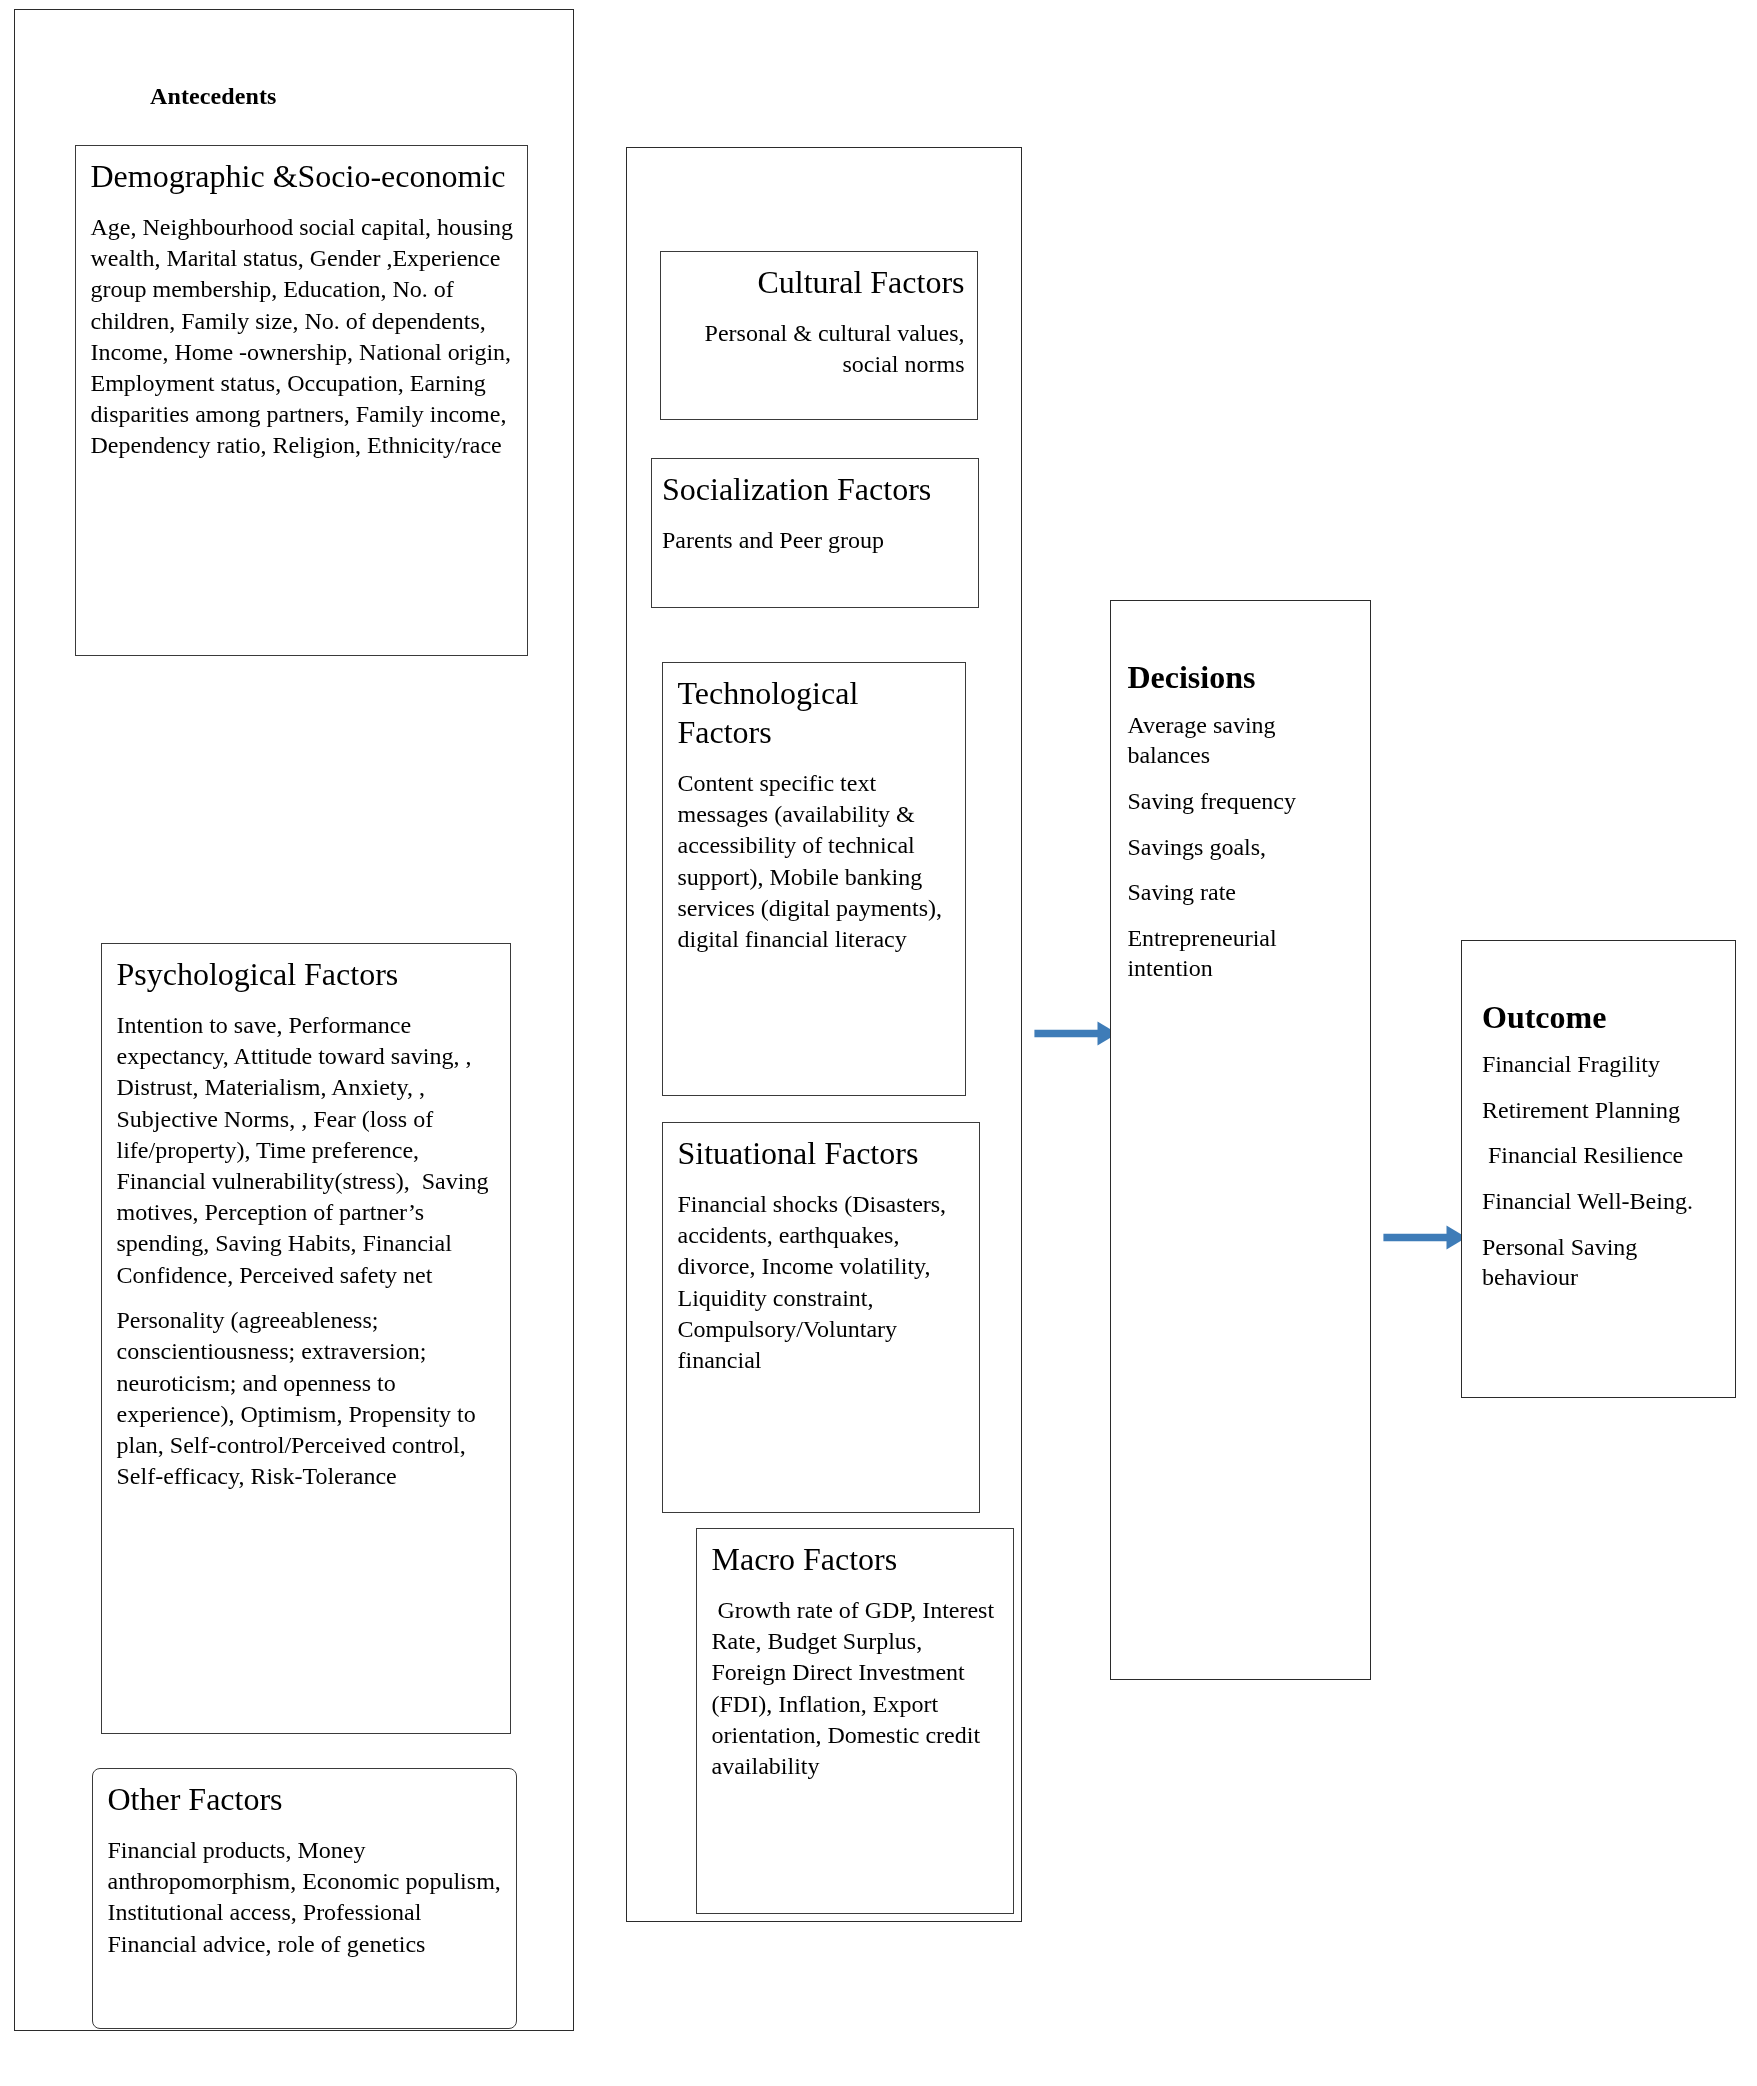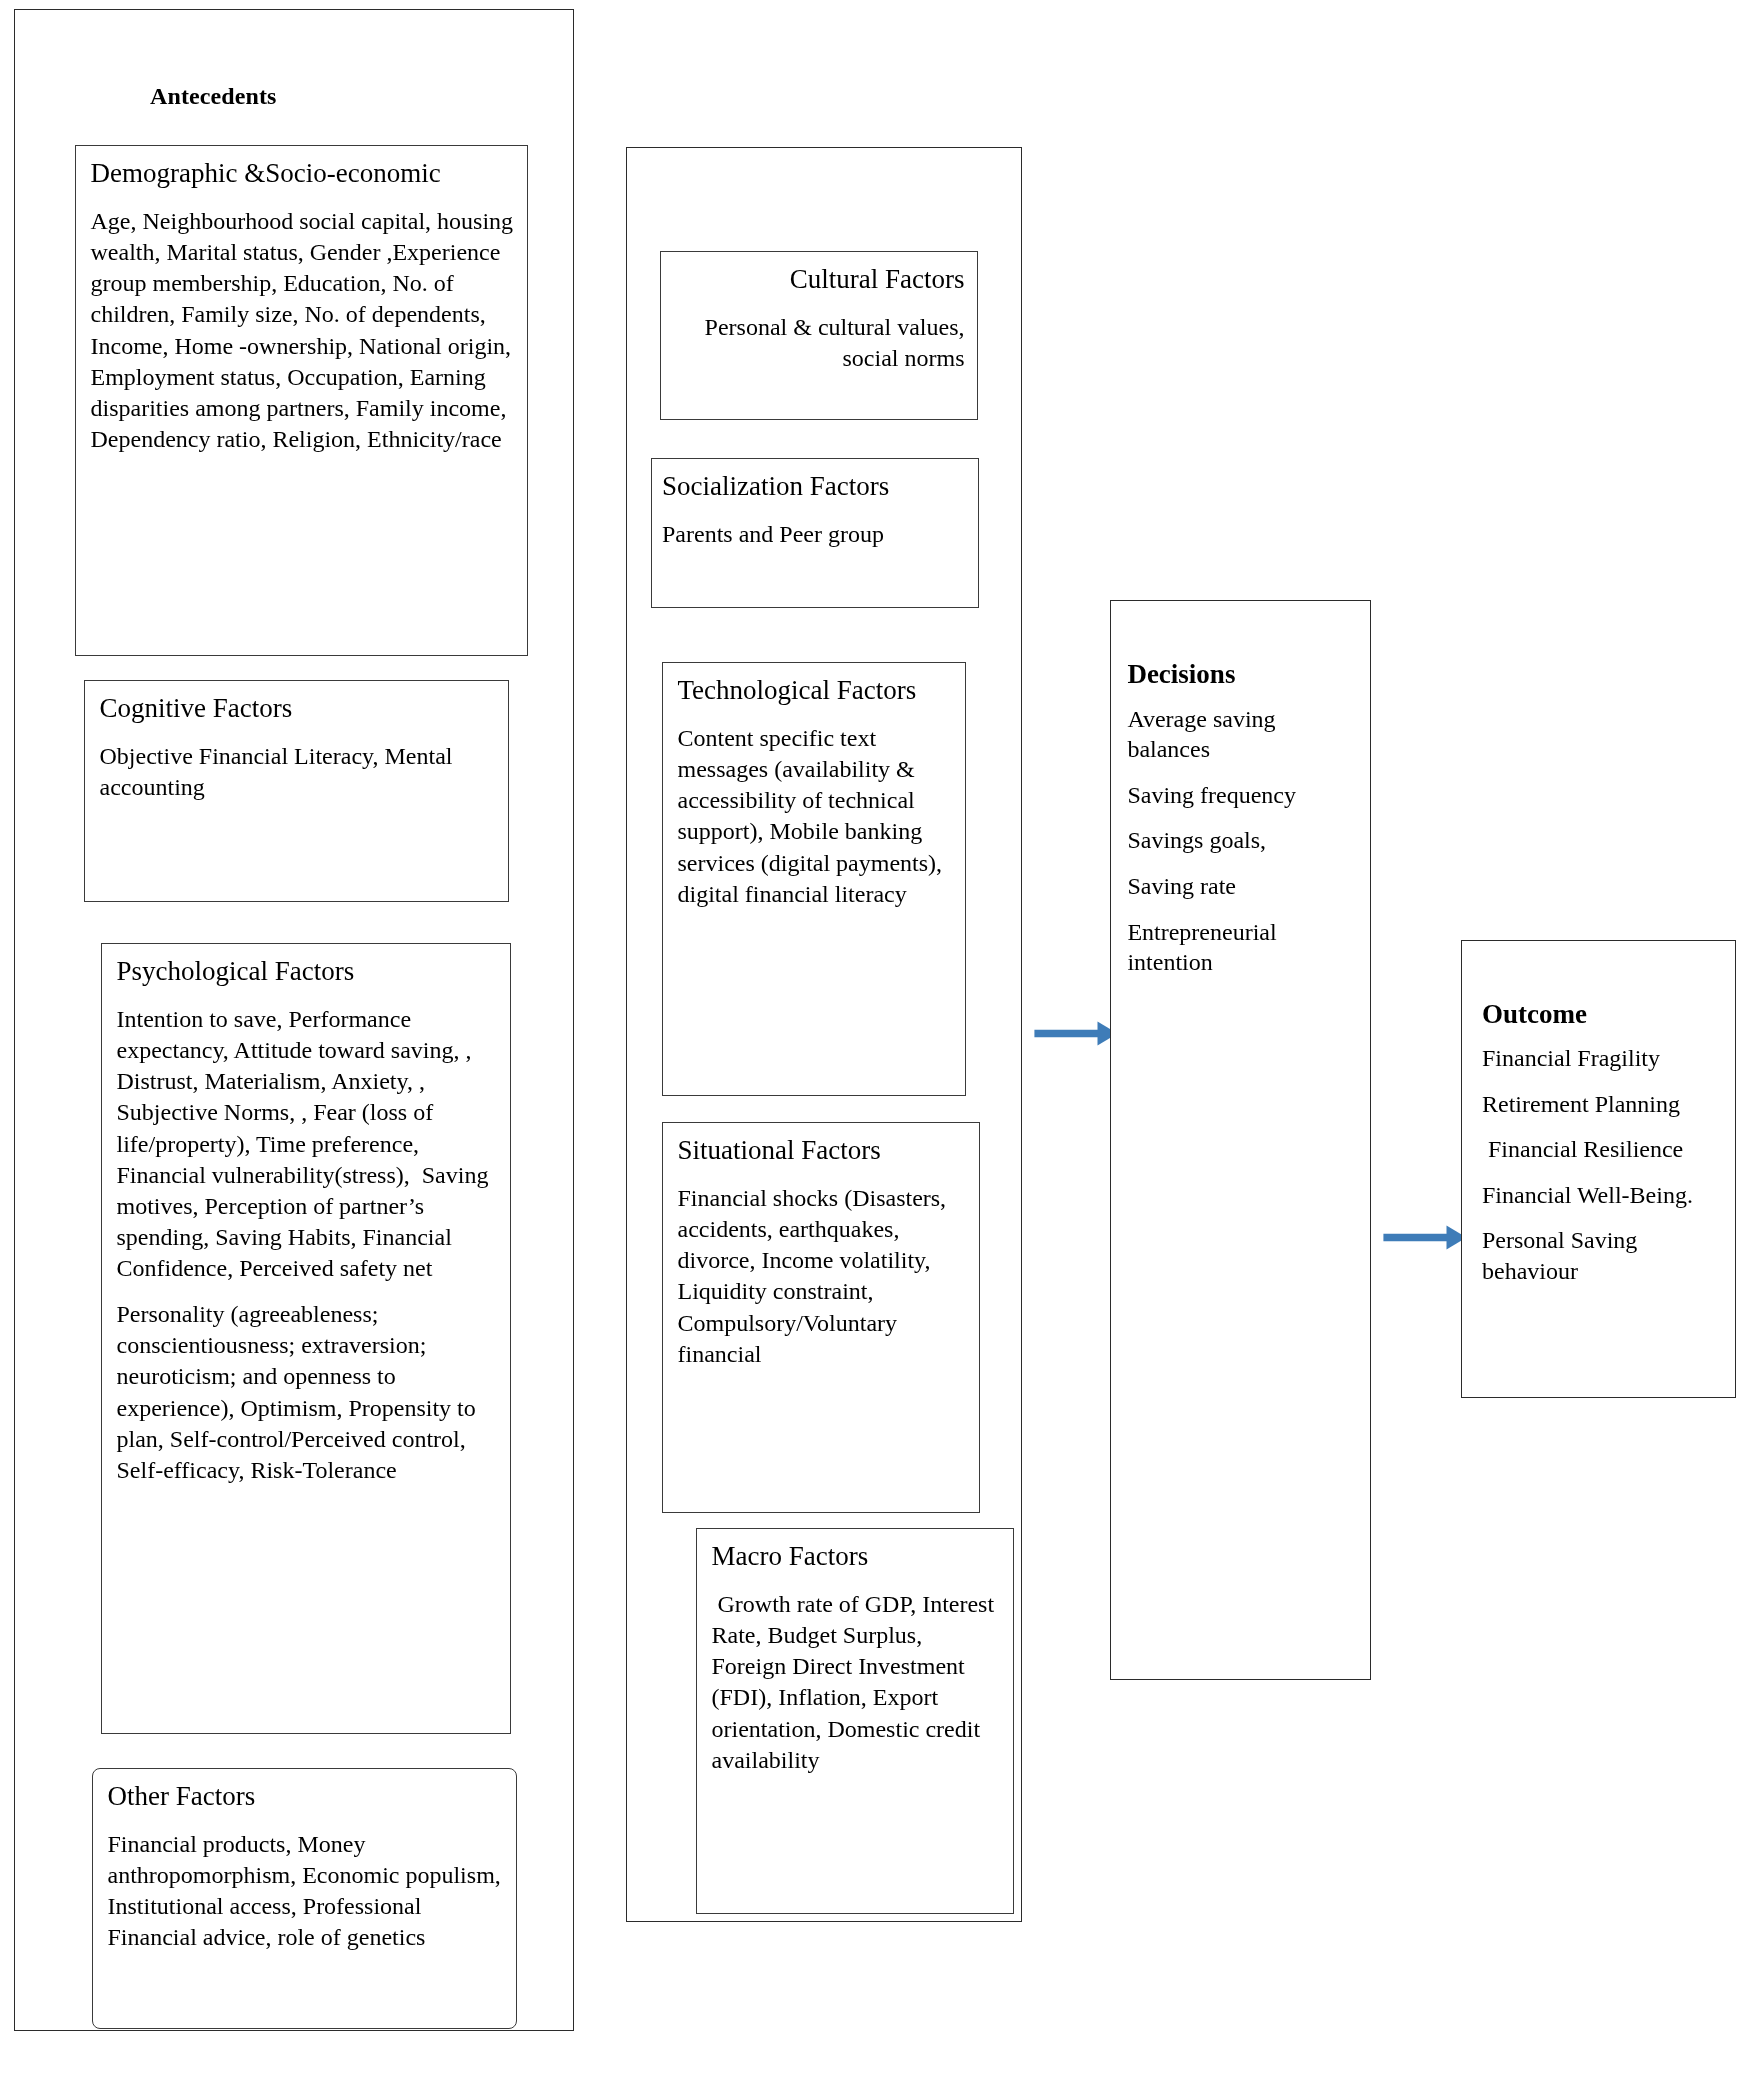--- a/index.html
+++ b/index.html
@@ -32,21 +32,21 @@
     padding: 10.6px 12.5px 8.7px 14.5px;
   }
   .col-title {
     position: absolute;
     font-weight: bold;
     font-size: 24px;
     letter-spacing: 0.1px;
     white-space: nowrap;
   }
   .box-heading {
-    font-size: 27px;
+    font-size: 32px;
     line-height: 1.22;
     margin: 0 0 16.4px 0;
     font-weight: normal;
   }
   .box-heading.bold {
     font-weight: bold;
     margin-top: 44px;
   }
   .box-body {
     font-size: 24px;
@@ -75,24 +75,20 @@
 
   <div class="outer-box" style="left:13.5px; top:8.7px; width:560px; height:2022px;"></div>
 
   <div class="col-title" style="left:150px; top:83px;">Antecedents</div>
 
   <div class="inner-box" style="left:75px; top:145px; width:453px; height:511px;">
     <div class="box-heading">Demographic &amp;Socio-economic</div>
     <div class="box-body">Age, Neighbourhood social capital, housing wealth, Marital status, Gender ,Experience group membership, Education, No. of children, Family size, No. of dependents, Income, Home -ownership, National origin, Employment status, Occupation, Earning disparities among partners, Family income, Dependency ratio, Religion, Ethnicity/race</div>
   </div>
 
-  <div class="inner-box" style="left:84px; top:680px; width:425px; height:222px;">
-    <div class="box-heading">Cognitive Factors</div>
-    <div class="box-body">Objective Financial Literacy, Mental accounting</div>
-  </div>
 
   <div class="inner-box" style="left:101px; top:943px; width:410px; height:791px;">
     <div class="box-heading">Psychological Factors</div>
     <div class="box-body">Intention to save, Performance expectancy, Attitude toward saving, , Distrust, Materialism, Anxiety, , Subjective Norms, , Fear (loss of life/property), Time preference, Financial vulnerability(stress),  Saving motives, Perception of partner’s spending, Saving Habits, Financial Confidence, Perceived safety net</div>
     <div class="gap"></div>
     <div class="box-body">Personality (agreeableness; conscientiousness; extraversion; neuroticism; and openness to experience), Optimism, Propensity to plan, Self-control/Perceived control, Self-efficacy, Risk-Tolerance</div>
   </div>
 
   <div class="inner-box" style="left:92px; top:1768px; width:425px; height:261px;border-radius:8px;">
     <div class="box-heading">Other Factors</div>

